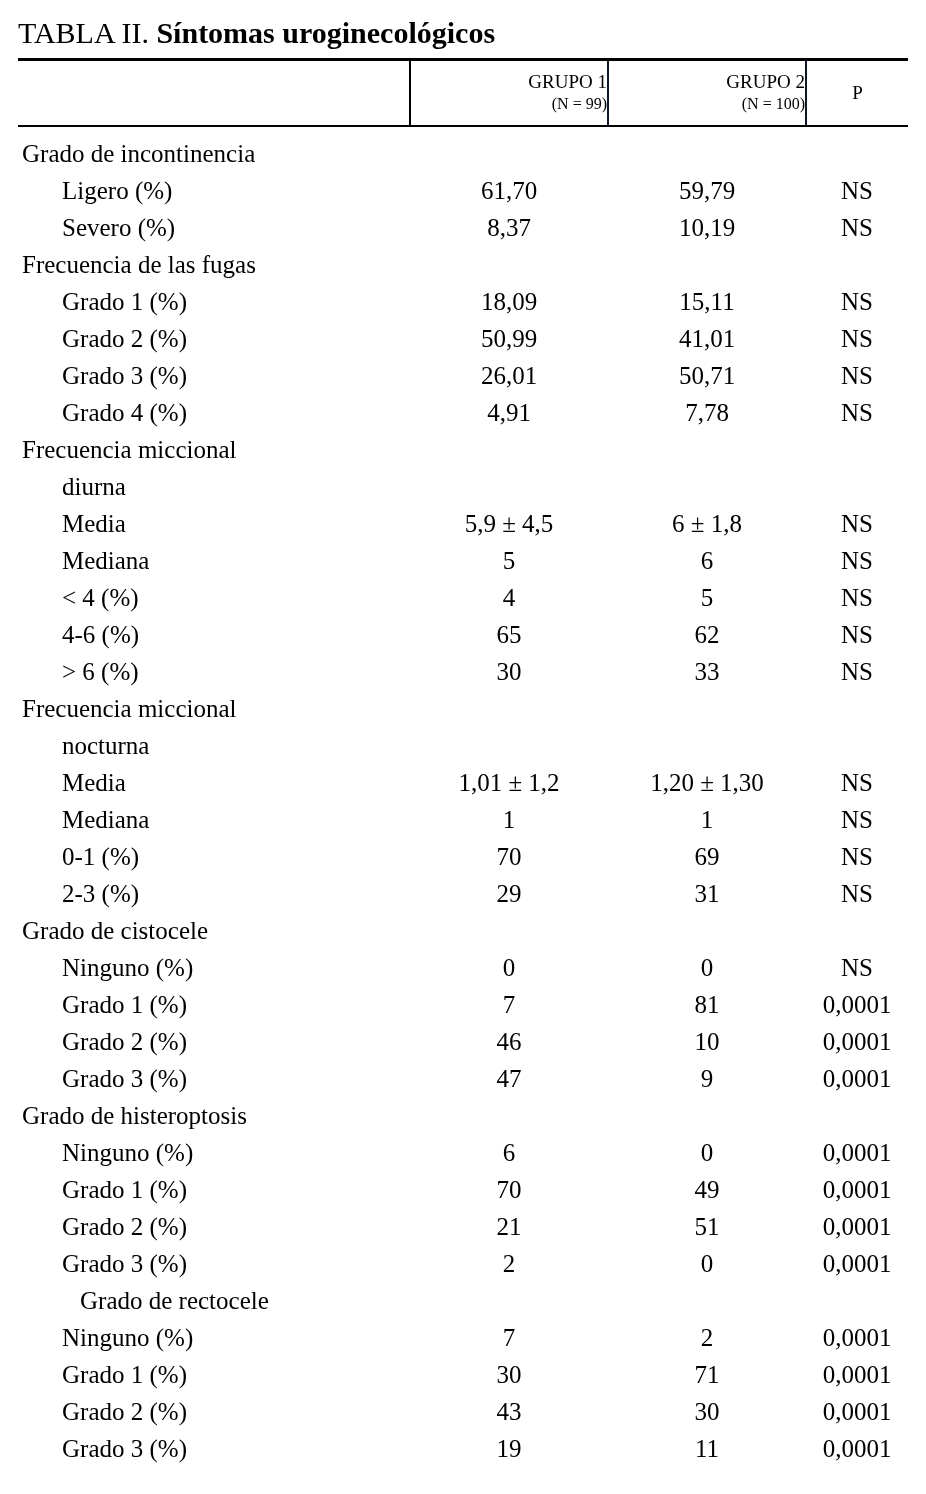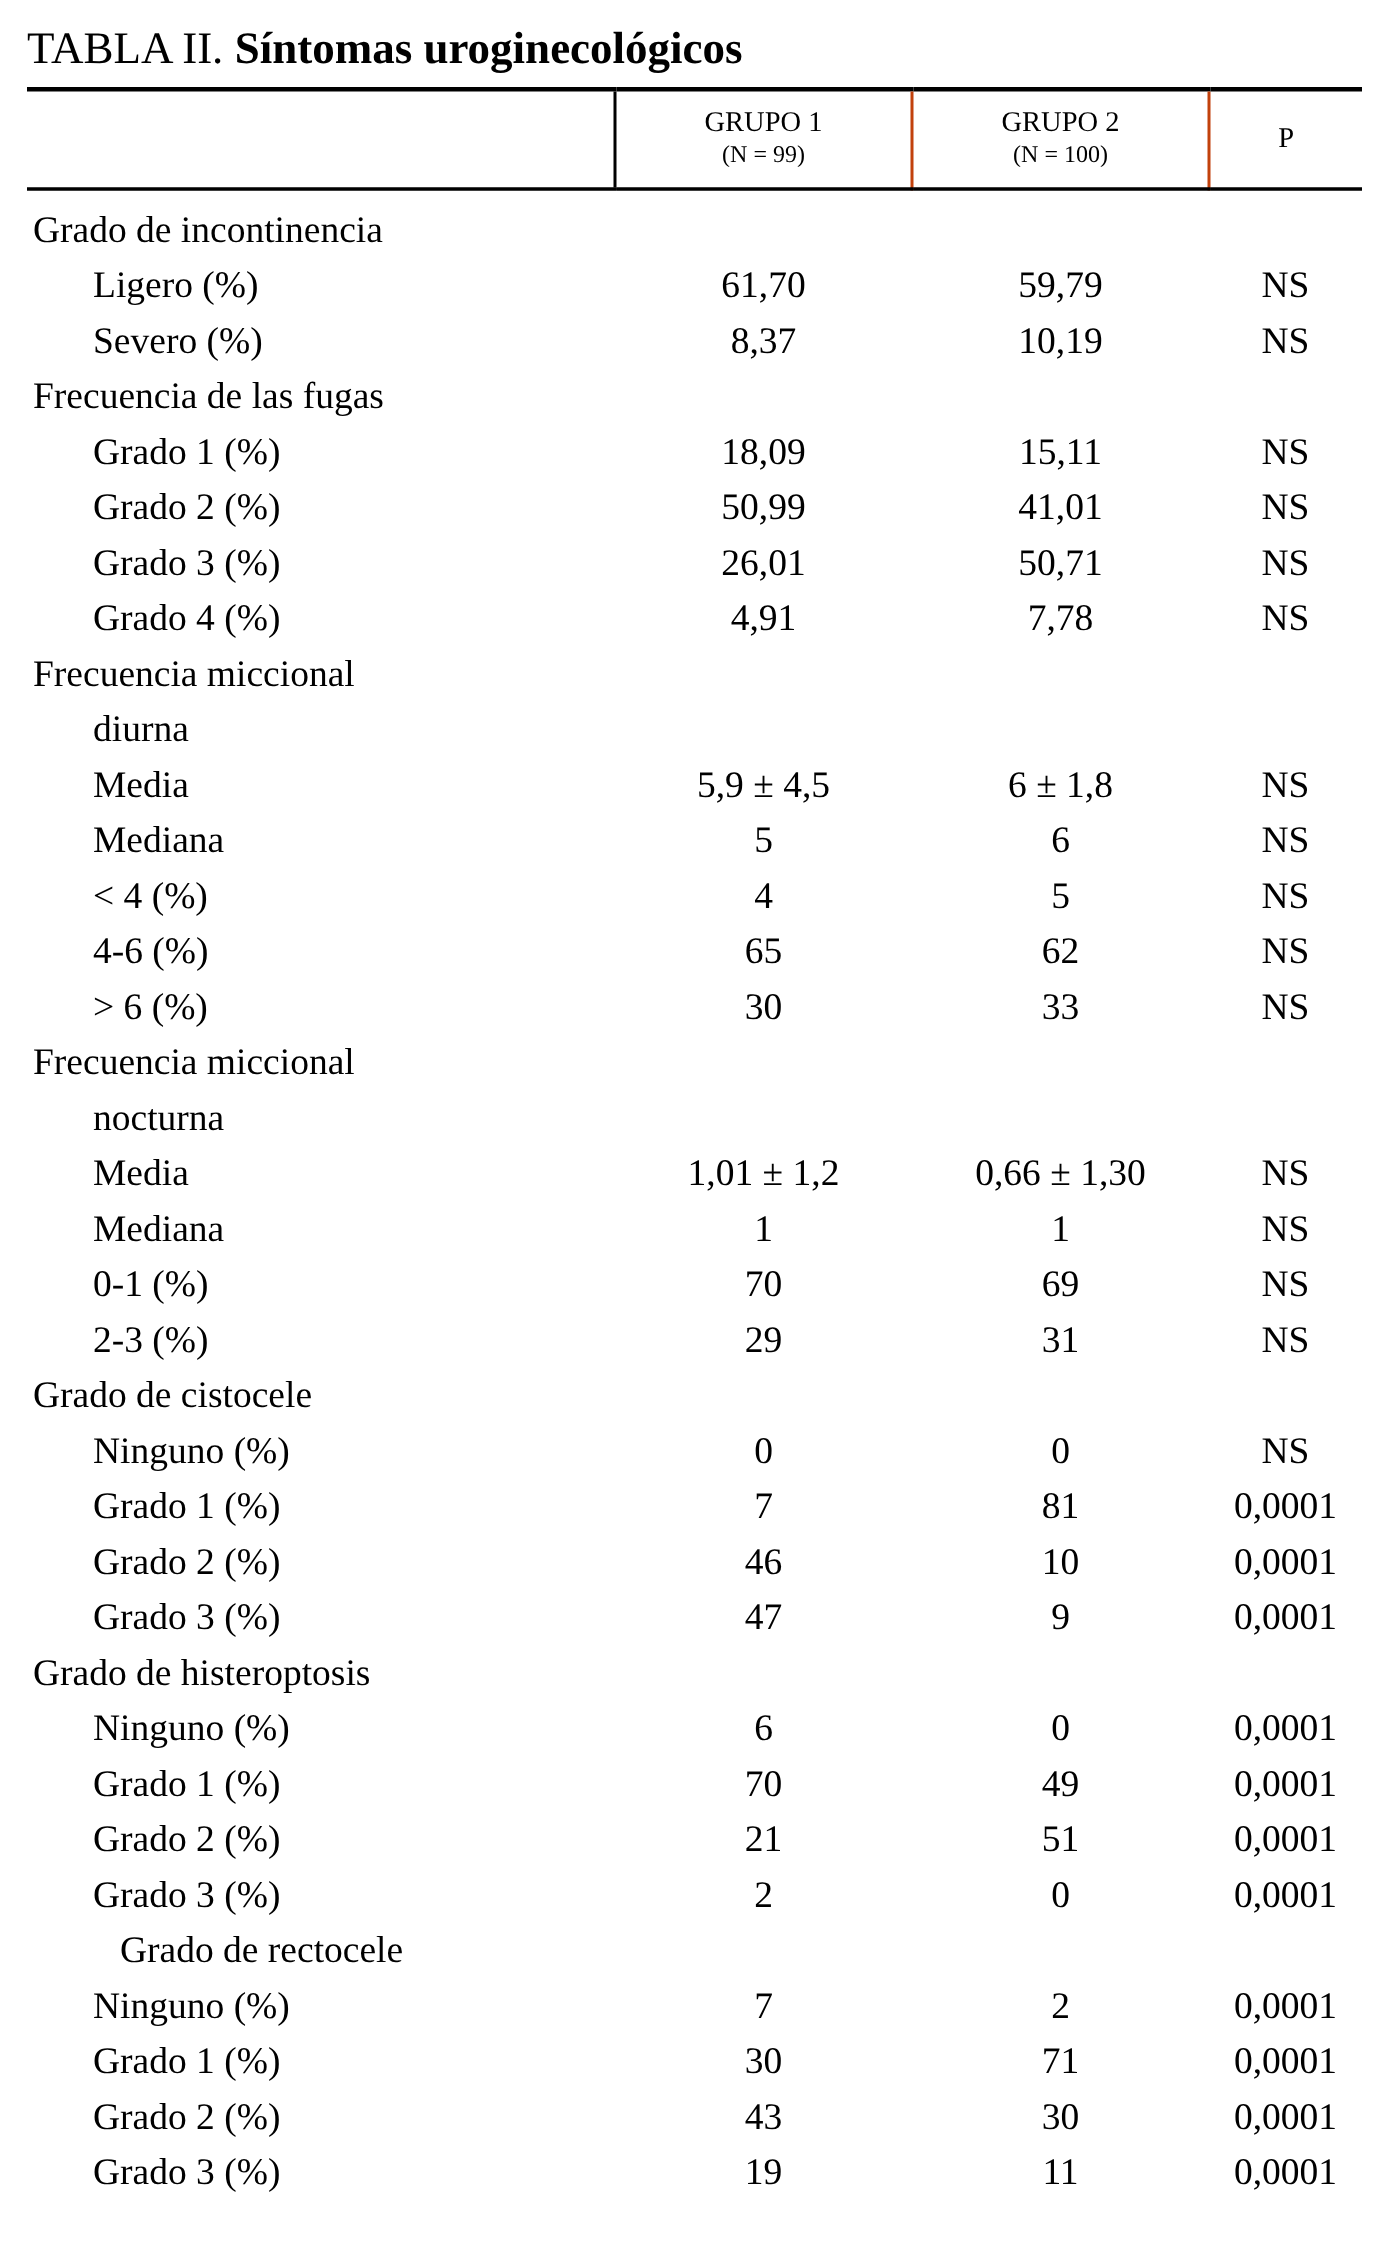--- a/index.html
+++ b/index.html
@@ -47,21 +47,22 @@
     font-size: 19px;
     line-height: 22px;
     padding: 10px 0 10px 0;
     vertical-align: middle;
     text-align: center;
   }
   thead th .hdr-line1 { display: block; font-size: 19px; }
   thead th .hdr-line2 { display: block; font-size: 16px; }
   thead th.col-g1, thead th.col-g2 {
     border-left: 2px solid #000;
-    border-right: 2px solid #c2410c;
+    border-right: 2px solid #0f172a;
+    text-align: right;
   }
   thead th.col-p {
     border-right: none;
   }
   thead th.col-label { border: none; }
   thead tr.head-row th {
     border-bottom: 2px solid #000;
     border-top: 3px solid #000;
   }
   thead tr.head-row th.col-label {
@@ -220,21 +221,21 @@
         </tr>
         <tr>
           <td class="label indent-1">nocturna</td>
           <td class="num"></td>
           <td class="num"></td>
           <td class="num"></td>
         </tr>
         <tr>
           <td class="label indent-1">Media</td>
           <td class="num">1,01 ± 1,2</td>
-          <td class="num">0,66 ± 1,30</td>
+          <td class="num">1,20 ± 1,30</td>
           <td class="num">NS</td>
         </tr>
         <tr>
           <td class="label indent-1">Mediana</td>
           <td class="num">1</td>
           <td class="num">1</td>
           <td class="num">NS</td>
         </tr>
         <tr>
           <td class="label indent-1">0-1 (%)</td>

